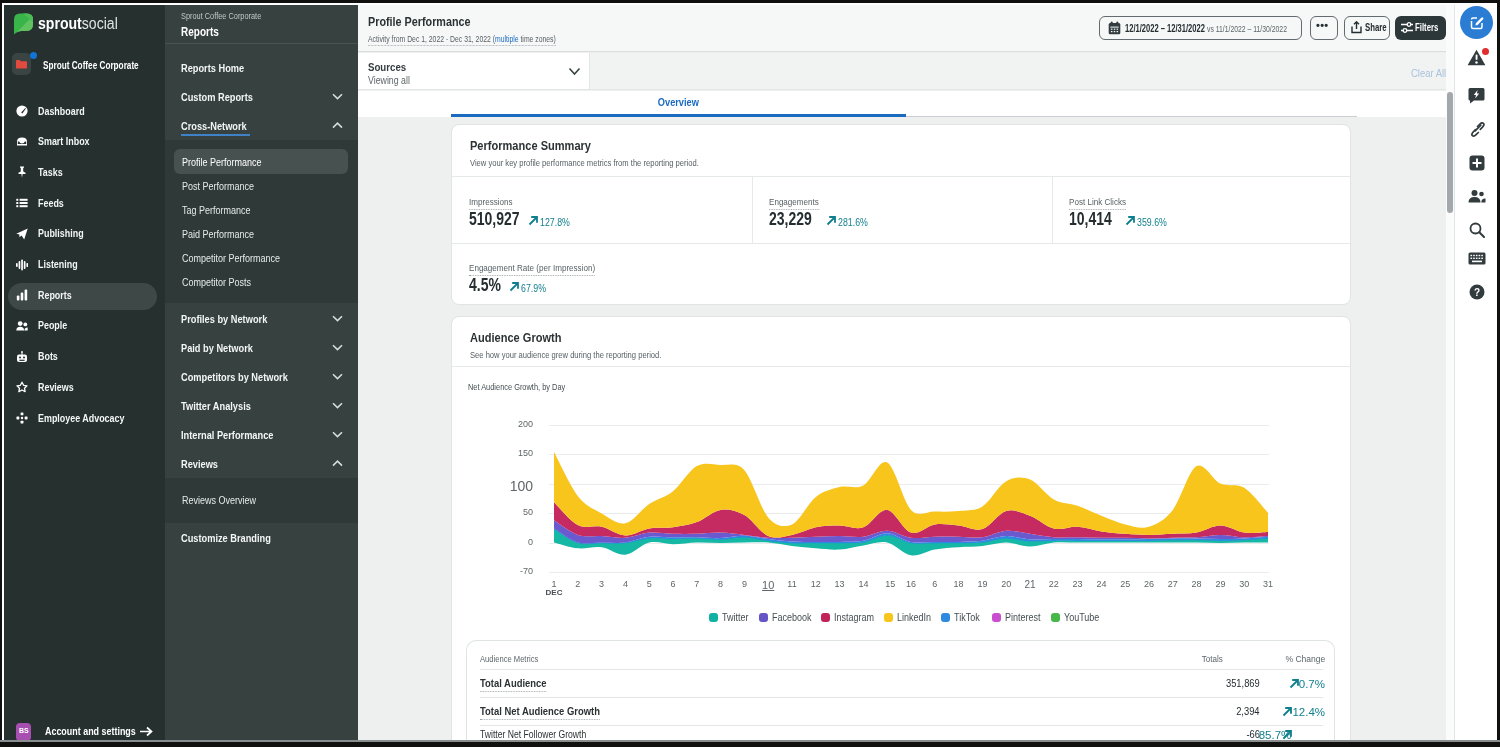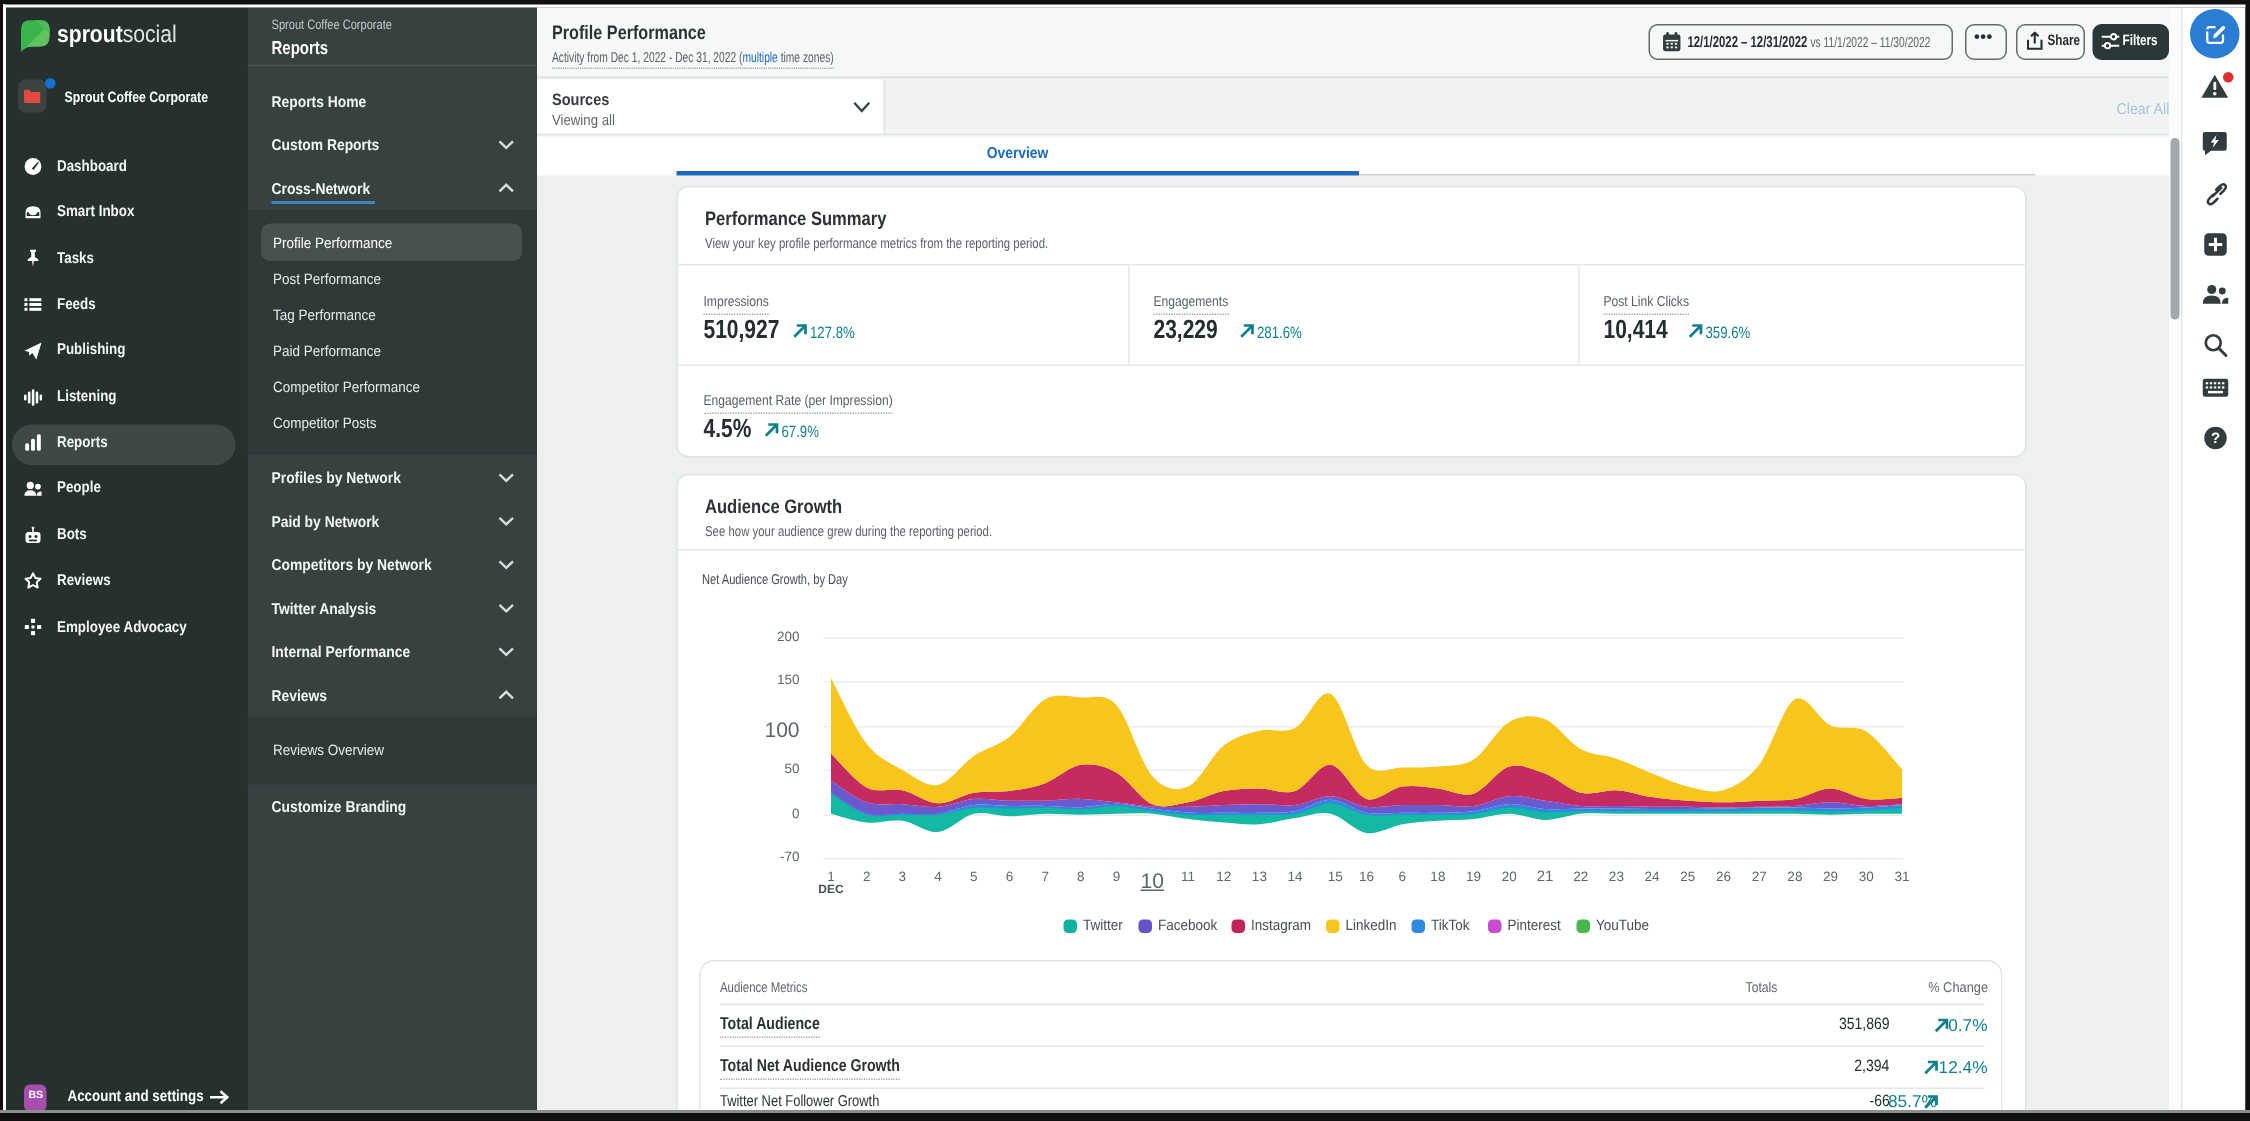--- a/index.html
+++ b/index.html
@@ -250,21 +250,21 @@
 </svg>
 <div class="abs" style="left:94.0px;top:262px;width:16px;font-size:9px;color:#5d6669;text-align:center;">1</div>
 <div class="abs" style="left:117.8px;top:262px;width:16px;font-size:9px;color:#5d6669;text-align:center;">2</div>
 <div class="abs" style="left:141.6px;top:262px;width:16px;font-size:9px;color:#5d6669;text-align:center;">3</div>
 <div class="abs" style="left:165.4px;top:262px;width:16px;font-size:9px;color:#5d6669;text-align:center;">4</div>
 <div class="abs" style="left:189.2px;top:262px;width:16px;font-size:9px;color:#5d6669;text-align:center;">5</div>
 <div class="abs" style="left:213.0px;top:262px;width:16px;font-size:9px;color:#5d6669;text-align:center;">6</div>
 <div class="abs" style="left:236.8px;top:262px;width:16px;font-size:9px;color:#5d6669;text-align:center;">7</div>
 <div class="abs" style="left:260.6px;top:262px;width:16px;font-size:9px;color:#5d6669;text-align:center;">8</div>
 <div class="abs" style="left:284.4px;top:262px;width:16px;font-size:9px;color:#5d6669;text-align:center;">9</div>
-<div class="abs" style="left:308.2px;top:262px;width:16px;font-size:14px;color:#5d6669;text-align:center;text-decoration:underline;">10</div>
+<div class="abs" style="left:308.2px;top:262px;width:16px;font-size:11px;color:#5d6669;text-align:center;text-decoration:underline;">10</div>
 <div class="abs" style="left:332.0px;top:262px;width:16px;font-size:9px;color:#5d6669;text-align:center;">11</div>
 <div class="abs" style="left:355.8px;top:262px;width:16px;font-size:9px;color:#5d6669;text-align:center;">12</div>
 <div class="abs" style="left:379.6px;top:262px;width:16px;font-size:9px;color:#5d6669;text-align:center;">13</div>
 <div class="abs" style="left:403.4px;top:262px;width:16px;font-size:9px;color:#5d6669;text-align:center;">14</div>
 <div class="abs" style="left:427.2px;top:262px;width:16px;font-size:9px;color:#5d6669;text-align:right;">15</div>
 <div class="abs" style="left:451.0px;top:262px;width:16px;font-size:9px;color:#5d6669;text-align:center;">16</div>
 <div class="abs" style="left:474.8px;top:262px;width:16px;font-size:9px;color:#5d6669;text-align:center;">6</div>
 <div class="abs" style="left:498.6px;top:262px;width:16px;font-size:9px;color:#5d6669;text-align:center;">18</div>
 <div class="abs" style="left:522.4px;top:262px;width:16px;font-size:9px;color:#5d6669;text-align:center;">19</div>
 <div class="abs" style="left:546.2px;top:262px;width:16px;font-size:9px;color:#5d6669;text-align:center;">20</div>
@@ -289,21 +289,21 @@
 <div class="abs" style="left:432px;top:296px;width:9px;height:9px;border-radius:3px;background:#f8c51c;"></div>
 <div class="abs" style="left:445px;top:295px;font-size:10px;color:#454e52;white-space:nowrap;transform:scaleX(0.9);transform-origin:0 0;">LinkedIn</div>
 <div class="abs" style="left:489px;top:296px;width:9px;height:9px;border-radius:3px;background:#2e8ae0;"></div>
 <div class="abs" style="left:502px;top:295px;font-size:10px;color:#454e52;white-space:nowrap;transform:scaleX(0.9);transform-origin:0 0;">TikTok</div>
 <div class="abs" style="left:540px;top:296px;width:9px;height:9px;border-radius:3px;background:#ca4dd0;"></div>
 <div class="abs" style="left:553px;top:295px;font-size:10px;color:#454e52;white-space:nowrap;transform:scaleX(0.9);transform-origin:0 0;">Pinterest</div>
 <div class="abs" style="left:599px;top:296px;width:9px;height:9px;border-radius:3px;background:#47b749;"></div>
 <div class="abs" style="left:612px;top:295px;font-size:10px;color:#454e52;white-space:nowrap;transform:scaleX(0.9);transform-origin:0 0;">YouTube</div>
 <div id="card3" class="abs" style="left:14px;top:323px;width:869px;height:113px;background:#fff;border:1px solid #dfe3e4;border-radius:10px 10px 0 0;border-bottom:none;">
 <div class="abs" style="left:13px;top:12px;font-size:9.5px;color:#5d666a;white-space:nowrap;transform:scaleX(0.8);transform-origin:0 0;">Audience Metrics</div>
-<div class="abs" style="left:693px;top:12px;width:100px;font-size:9.5px;color:#5d666a;text-align:left;"><span style="display:inline-block;transform:scaleX(0.85);transform-origin:100% 0;">Totals</span></div>
+<div class="abs" style="left:693px;top:12px;width:100px;font-size:9.5px;color:#5d666a;text-align:center;"><span style="display:inline-block;transform:scaleX(0.85);transform-origin:100% 0;">Totals</span></div>
 <div class="abs" style="left:758px;top:12px;width:100px;font-size:9.5px;color:#5d666a;text-align:right;"><span style="display:inline-block;transform:scaleX(0.9);transform-origin:100% 0;">% Change</span></div>
 <div class="abs" style="left:13px;top:28px;width:843px;height:1px;background:#e3e6e7;"></div>
 <div class="abs" style="left:13px;top:36px;font-size:11.5px;font-weight:bold;color:#2b3234;white-space:nowrap;transform:scaleX(0.82);transform-origin:0 0;border-bottom:1px dotted #9aa3a7;padding-bottom:1.5px;">Total Audience</div>
 <div class="abs" style="left:693px;top:36px;width:100px;font-size:11px;color:#242d30;text-align:right;"><span style="display:inline-block;transform:scaleX(0.85);transform-origin:100% 0;">351,869</span></div>
 <svg class="abs" style="left:822px;top:37px;" width="11" height="11" viewBox="0 0 11 11">
           <path d="M1.5 9.5 L8.5 2.5 M3.2 2 L9 2 L9 7.8" stroke="#0f7f8d" stroke-width="1.8" fill="none"></path>
         </svg>
 <div class="abs" style="left:758px;top:37px;width:100px;font-size:11.5px;color:#0f7f8d;text-align:right;">0.7%</div>
 <div class="abs" style="left:13px;top:56px;width:843px;height:1px;background:#e3e6e7;"></div>
 <div class="abs" style="left:13px;top:64px;font-size:11.5px;font-weight:bold;color:#2b3234;white-space:nowrap;transform:scaleX(0.82);transform-origin:0 0;border-bottom:1px dotted #9aa3a7;padding-bottom:1.5px;">Total Net Audience Growth</div>

